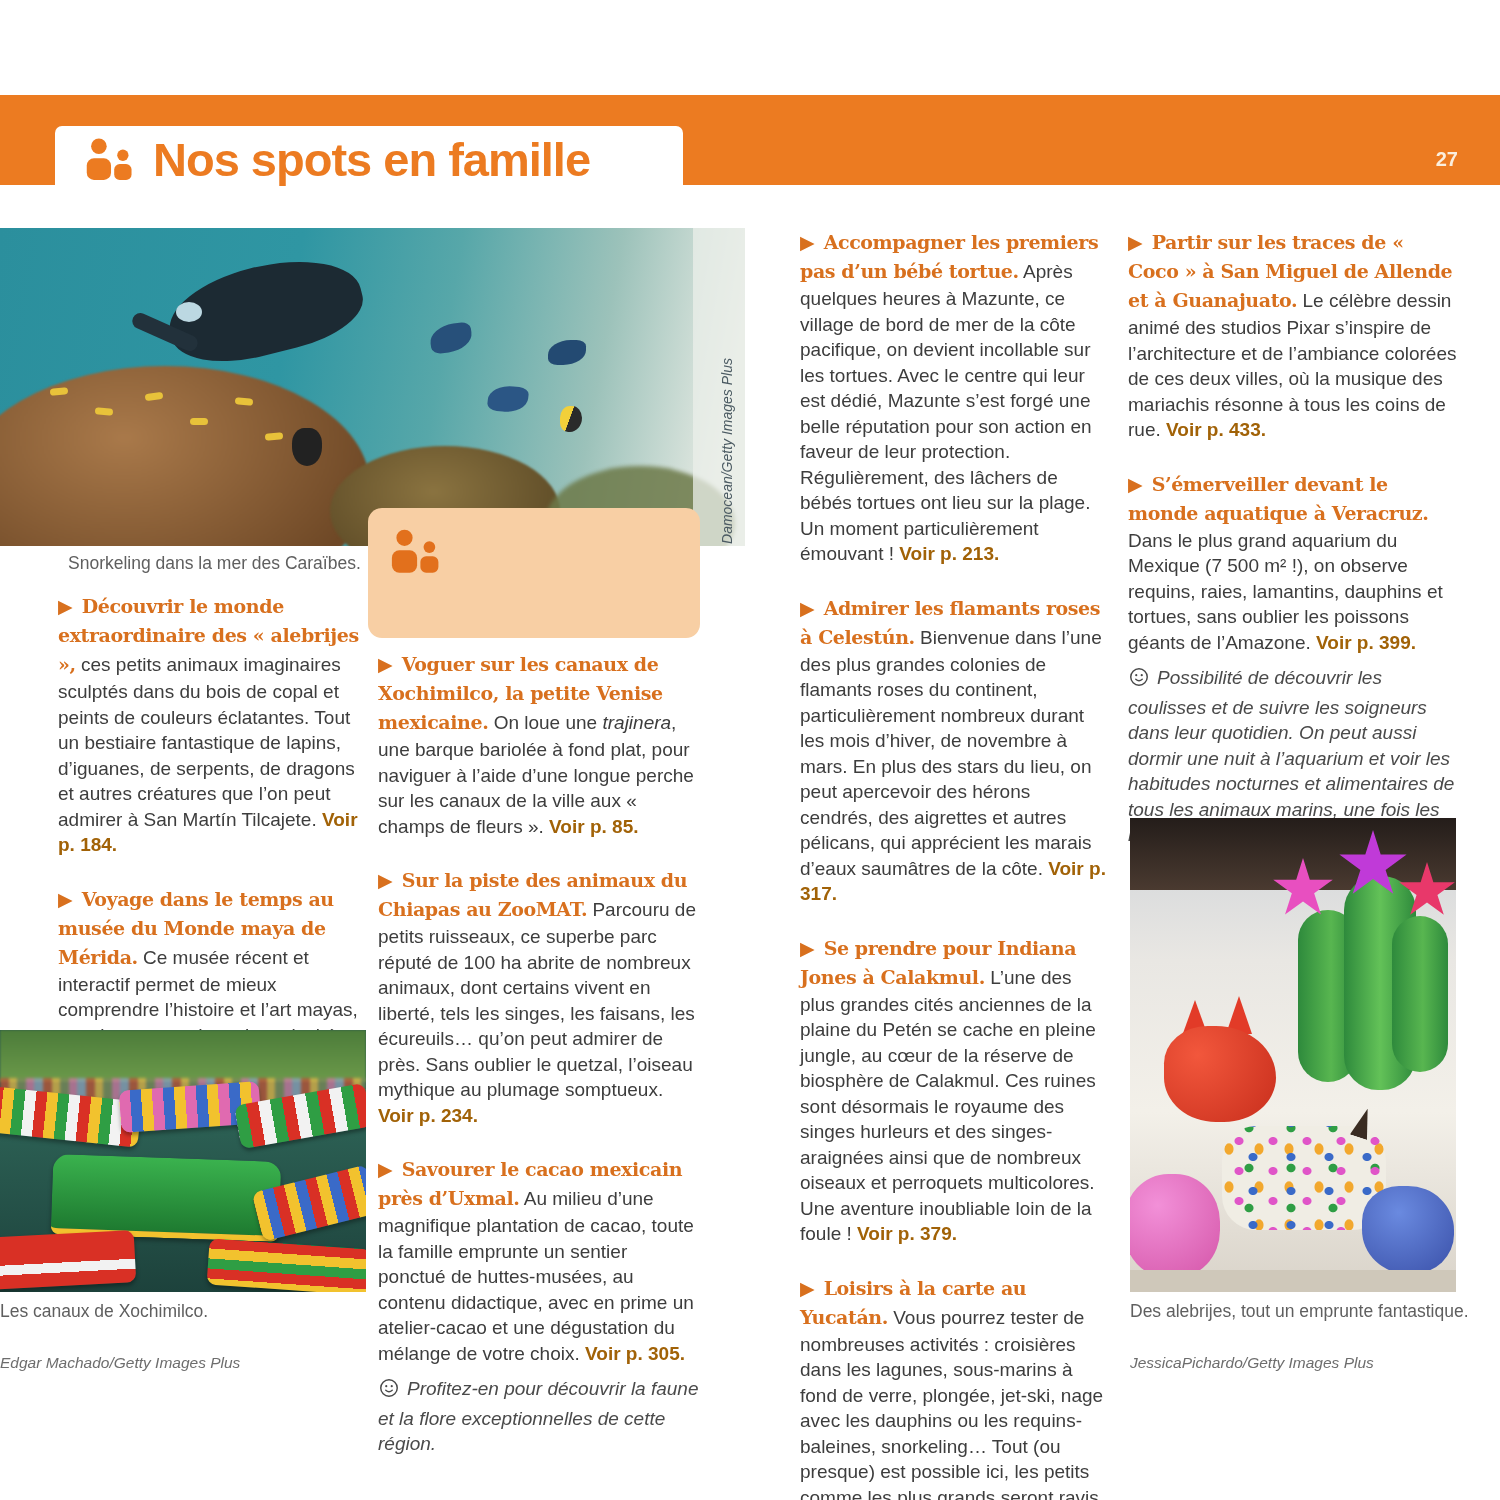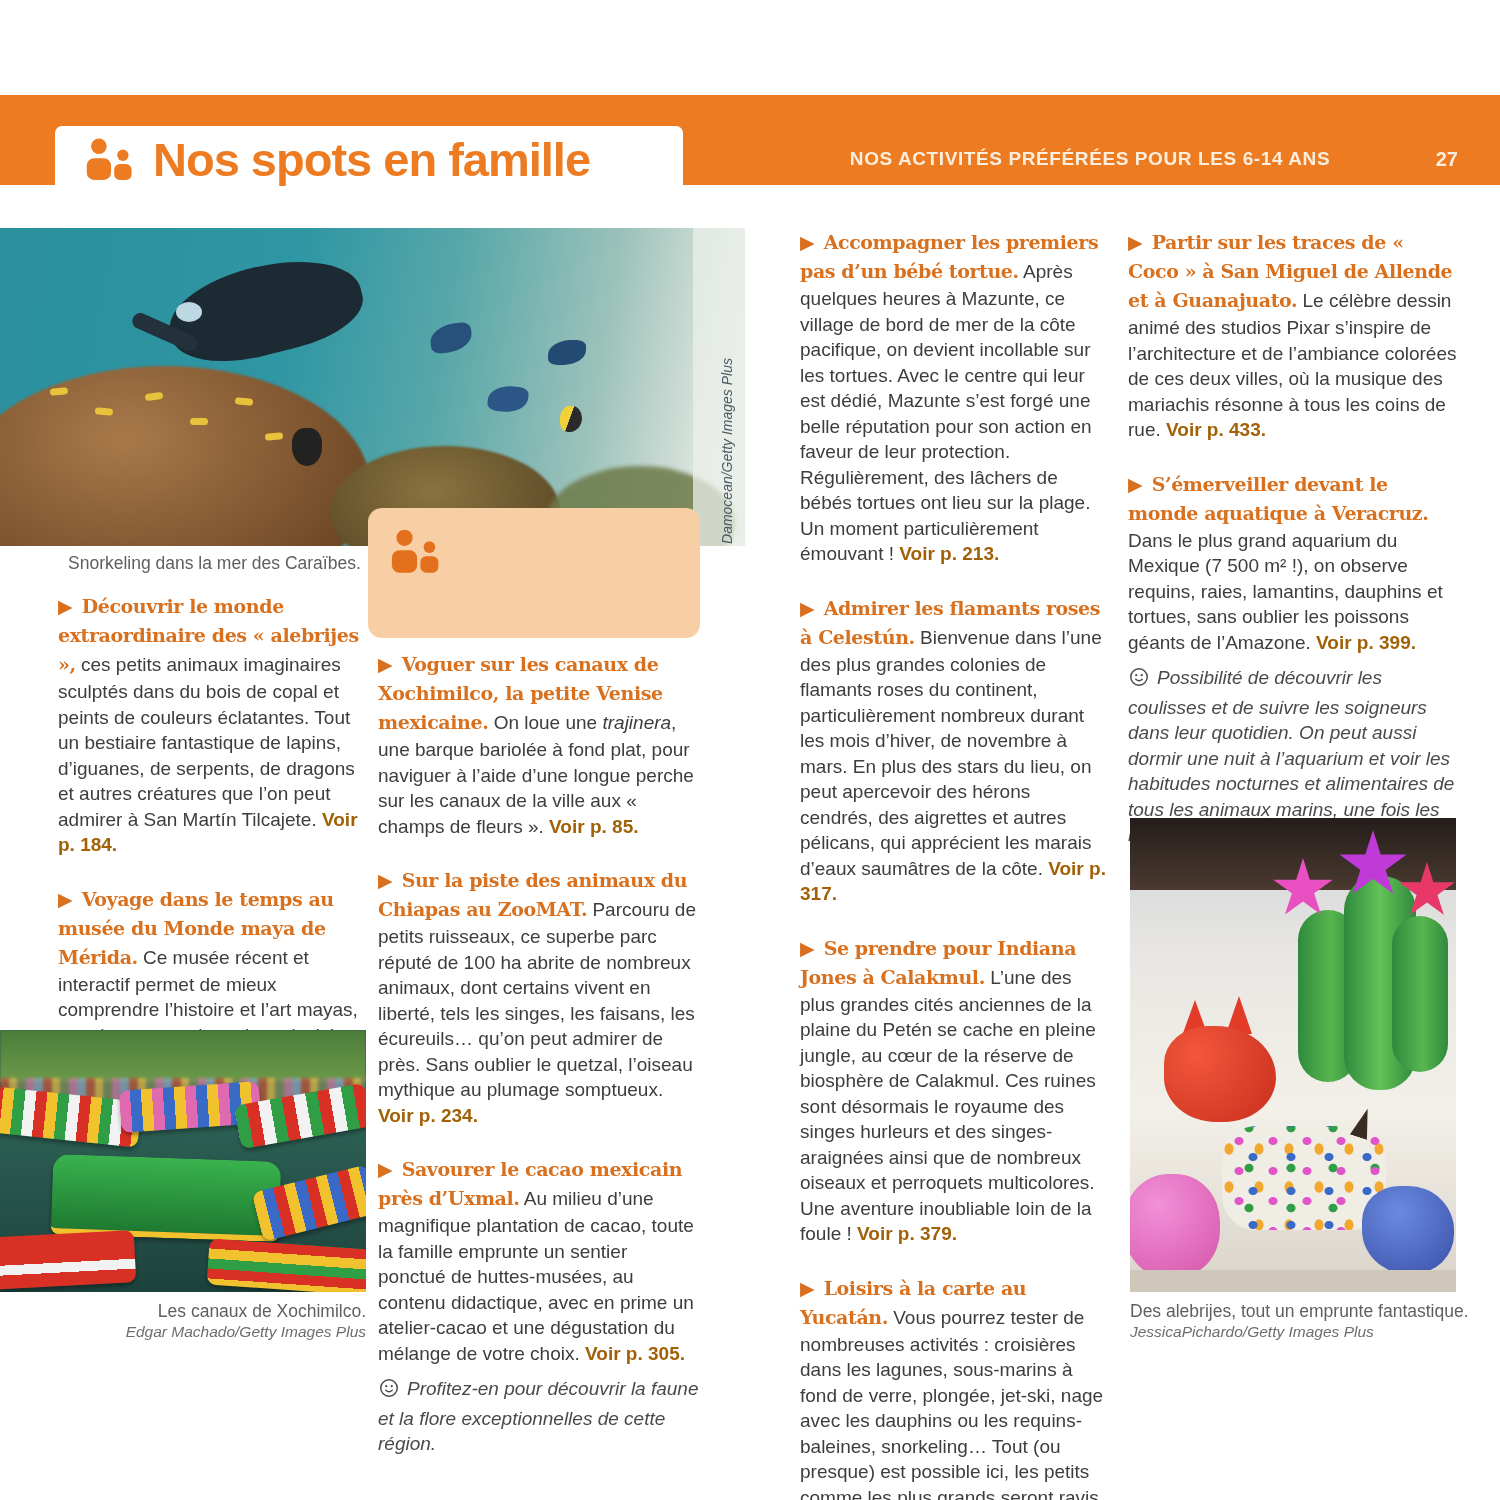--- a/index.html
+++ b/index.html
@@ -23,21 +23,21 @@
   .bullet{color:#d8701e;font-size:19px;margin-right:9px;}
   .head{font-family:"DejaVu Serif","Liberation Serif",serif;font-weight:bold;color:#d8701e;
         font-size:19px;line-height:29px;letter-spacing:-.4px;}
   .voir{font-weight:bold;color:#a16207;}
   .it{font-style:italic;}
   .note{margin:10px 0 0 0;font-size:19px;line-height:25.5px;font-style:italic;color:#4a4a4a;}
   .note-icon{display:inline-block;vertical-align:-4px;margin-right:7px;}
 
   
   .cap{font-size:17.5px;color:#5f5f5f;line-height:22px;}
-  .credit{font-size:15.5px;color:#6d6d6d;font-style:italic;line-height:20px;}
+  .credit{font-size:15.5px;color:#6d6d6d;font-style:italic;line-height:20px;margin-top:31px;}
 
   
   .callout{position:absolute;left:368px;top:508px;width:332px;min-height:130px;background:#f8cfa4;
            border-radius:14px;padding:17px 18px 16px 18px;box-sizing:border-box;z-index:5;}
   .callout .fam-ic{float:left;color:#e2701c;margin:3px 12px 4px 2px;}
   .callout-text{font-size:20.5px;line-height:26px;font-weight:bold;color:#e2701c;}
 
   
   .photo{position:absolute;overflow:hidden;}
   .shape{position:absolute;}
@@ -63,21 +63,20 @@
   <div class="titlebox">
     <svg class="fam-ic" width="52" height="44" viewBox="0 0 36 30">
       <circle cx="11" cy="6.2" r="5.4" fill="currentColor"></circle>
       <rect x="2.6" y="14.5" width="16.8" height="15" rx="5" fill="currentColor"></rect>
       <circle cx="27.6" cy="12.4" r="3.9" fill="currentColor"></circle>
       <rect x="21.6" y="18.5" width="12" height="11" rx="3.8" fill="currentColor"></rect>
     </svg>
     <span class="section-title">Nos spots en famille</span>
   </div>
 
-  <div class="runhead">NOS ACTIVITÉS PRÉFÉRÉES POUR LES 6-14 ANS</div>
   <div class="pagenum">27</div>
 
   <div class="photo snork">
     <div class="shape" style="left:-40px;bottom:-60px;width:410px;height:240px;border-radius:50%;background:radial-gradient(ellipse at 40% 30%,#a9794a,#6e4826 75%);filter:blur(1px);"></div>
     <div class="shape" style="left:330px;bottom:-30px;width:230px;height:130px;border-radius:50%;background:radial-gradient(ellipse at 45% 35%,#8a7340,#5c4a26 80%);filter:blur(1px);"></div>
     <div class="shape" style="left:545px;bottom:-35px;width:190px;height:115px;border-radius:50%;background:#6d7a49;opacity:.85;filter:blur(2px);"></div>
     <div class="shape" style="left:168px;top:38px;width:195px;height:88px;background:#1c2a33;border-radius:55% 60% 45% 50%;transform:rotate(-14deg);"></div>
     <div class="shape" style="left:176px;top:74px;width:26px;height:20px;background:#bcd8e2;border-radius:50%;"></div>
     <div class="shape" style="left:130px;top:96px;width:70px;height:16px;background:#22313b;border-radius:8px;transform:rotate(24deg);"></div>
     <div class="shape" style="left:40px;top:140px;width:260px;height:110px;">
@@ -121,21 +120,21 @@
     <div class="shape" style="left:0;top:48px;width:366px;height:26px;background:repeating-linear-gradient(90deg,#b8563a 0 9px,#d8b24a 9px 17px,#7a8a5a 17px 26px,#c87aa0 26px 34px,#8aa0b8 34px 43px);opacity:.8;filter:blur(1.5px);"></div>
     <div class="shape" style="left:0;top:72px;width:366px;height:190px;background:linear-gradient(180deg,#2e6457,#1d423c);"></div>
     <div class="boat" style="left:-10px;top:64px;width:150px;height:46px;transform:rotate(6deg);background:repeating-linear-gradient(90deg,#d93025 0 11px,#f2c22e 11px 22px,#2f9e44 22px 33px,#f2f2f2 33px 44px);"></div>
     <div class="boat" style="left:120px;top:56px;width:140px;height:42px;transform:rotate(-4deg);background:repeating-linear-gradient(90deg,#e06ab0 0 11px,#3a6ac8 11px 22px,#f2c22e 22px 33px);"></div>
     <div class="boat" style="left:237px;top:64px;width:132px;height:44px;transform:rotate(-10deg);background:repeating-linear-gradient(90deg,#2f9e44 0 12px,#d93025 12px 24px,#f2f2f2 24px 36px);"></div>
     <div class="boat" style="left:52px;top:128px;width:228px;height:74px;transform:rotate(2deg);background:linear-gradient(180deg,#3ab24e,#1e7a30);border-bottom:6px solid #f2c22e;border-radius:16px 16px 8px 8px;"></div>
     <div class="boat" style="left:-15px;top:204px;width:150px;height:52px;transform:rotate(-3deg);background:linear-gradient(180deg,#d93025 55%,#f2f2f2 55% 74%,#d93025 74%);"></div>
     <div class="boat" style="left:256px;top:148px;width:118px;height:50px;transform:rotate(-14deg);background:repeating-linear-gradient(90deg,#f2c22e 0 11px,#3a6ac8 11px 22px,#d93025 22px 33px);"></div>
     <div class="boat" style="left:208px;top:214px;width:162px;height:46px;transform:rotate(4deg);background:repeating-linear-gradient(180deg,#d93025 0 10px,#f2c22e 10px 20px,#2f9e44 20px 30px);"></div>
   </div>
-  <div style="position:absolute;left:0;top:1300px;width:366px;text-align:right;">
+  <div style="position:absolute;left:0;top:1300px;width:366px;">
     <div class="cap">Les canaux de Xochimilco.</div>
     <div class="credit">Edgar Machado/Getty Images Plus</div>
   </div>
 
   <div class="col" style="left:378px;top:650px;width:322px;">
     <article class="block">
       <p class="txt"><span class="bullet">▶</span><span class="head">Voguer sur les canaux de Xochimilco, la petite Venise mexicaine.</span><span> On loue une </span><span class="it">trajinera</span><span>, une barque bariolée à fond plat, pour naviguer à l’aide d’une longue perche sur les canaux de la ville aux « champs de fleurs ». </span><span class="voir">Voir p. 85.</span></p>
     </article>
     <article class="block">
       <p class="txt"><span class="bullet">▶</span><span class="head">Sur la piste des animaux du Chiapas au ZooMAT.</span><span> Parcouru de petits ruisseaux, ce superbe parc réputé de 100 ha abrite de nombreux animaux, dont certains vivent en liberté, tels les singes, les faisans, les écureuils… qu’on peut admirer de près. Sans oublier le quetzal, l’oiseau mythique au plumage somptueux. </span><span class="voir">Voir p. 234.</span></p>

